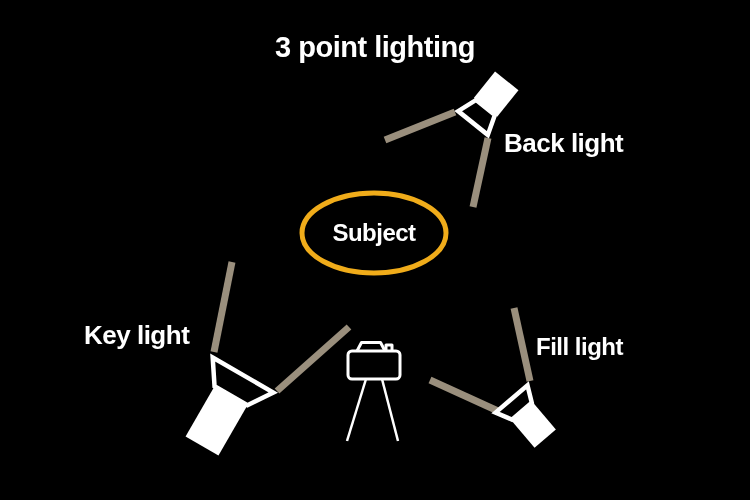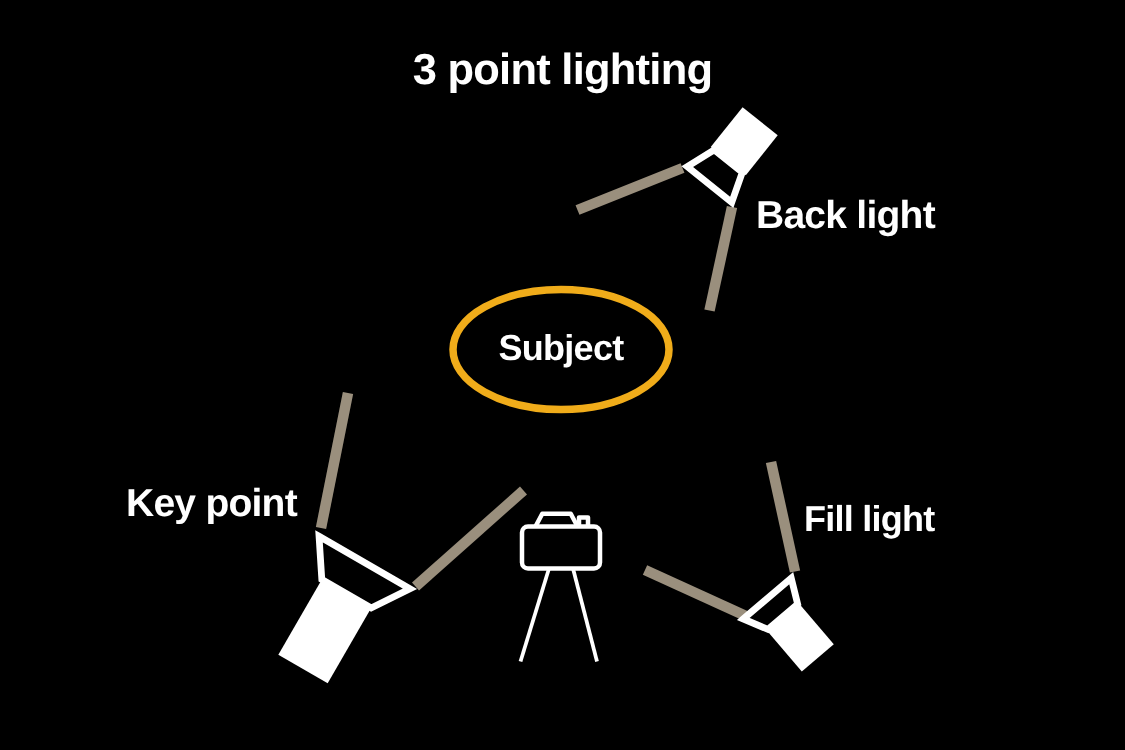--- a/index.html
+++ b/index.html
@@ -88,16 +88,16 @@
       <path class="cam" d="M357,351 L361.5,342.5 L380.5,342.5 L385,351"></path>
       <path class="cam" d="M386,351 V345 H392 V351"></path>
       <rect class="cam" x="348" y="351" width="52" height="28" rx="4"></rect>
     </g>
 
   </svg>
 
   <div class="label title">3 point lighting</div>
   <div class="label subject-label">Subject</div>
   <div class="label back-label">Back light</div>
-  <div class="label key-label">Key point</div>
+  <div class="label key-label">Key light</div>
   <div class="label fill-label">Fill light</div>
 
 </div>
 
 </body></html>

